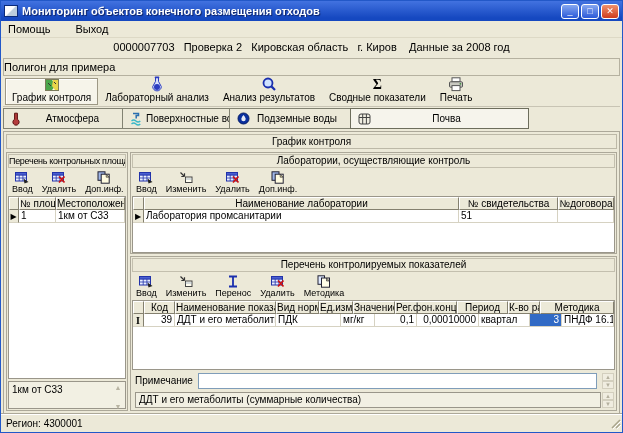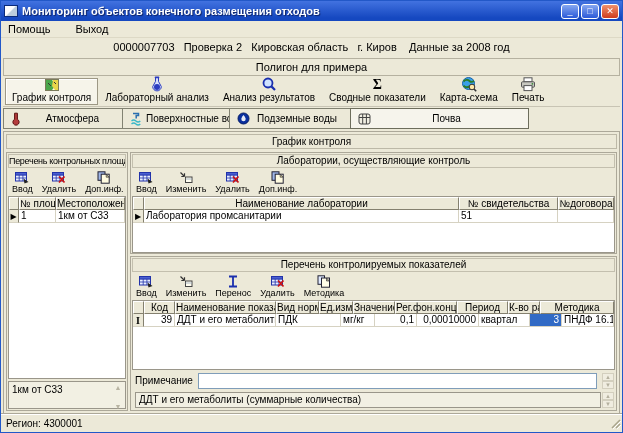--- a/index.html
+++ b/index.html
@@ -22,21 +22,21 @@
     background:linear-gradient(180deg,#86a7f0,#2a59d8); cursor:default; }
   .wbtn.close { background:linear-gradient(180deg,#f0916c,var(--close-red,#cf3c1e)); }
 
   
   .menubar { position:absolute; top:20px; left:0; right:0; height:17px; display:flex; gap:25px;
     align-items:center; padding:0 7px; font-size:11px; border-bottom:1px solid #ddd9c6; }
   .menu-item { cursor:default; }
   .infobar { position:absolute; top:37px; left:0; right:0; height:19px; line-height:19px;
     text-align:center; font-size:11px; white-space:pre; }
   .sitebar { position:absolute; top:57px; left:2px; right:2px; height:18px; line-height:16px;
-    text-align:center; font-size:11px; border:1px solid #b5b1a0; }
+    text-align:left; font-size:11px; border:1px solid #b5b1a0; }
 
   
   .toolbar { position:absolute; top:76px; left:2px; right:2px; height:30px; display:flex;
     align-items:stretch; padding:1px 2px; border-bottom:1px solid #c8c4b4; }
   .tbtn { display:flex; flex-direction:column; align-items:center; justify-content:flex-end;
     padding:2px 6px 1px; border:1px solid transparent; font-size:10px; white-space:nowrap; }
   .tbtn.active { border-color:#9d9885; background:#f6f4ea; box-shadow:inset 1px 1px 0 #fff; }
   .ticon { height:16px; display:flex; align-items:center; justify-content:center; }
   .sigma { font-family:"Liberation Serif", serif; font-size:14px; font-weight:bold; line-height:14px; }
 
@@ -233,28 +233,20 @@
           </svg>
         </span>
       <span>Анализ результатов</span>
     </div>
     <div class="tbtn">
       <span class="ticon sigma">Σ</span>
       <span>Сводные показатели</span>
     </div>
     <div class="tbtn">
       <span class="ticon">
-          <svg width="16" height="16">
-            <use href="#i-globe"></use>
-          </svg>
-        </span>
-      <span>Карта-схема</span>
-    </div>
-    <div class="tbtn">
-      <span class="ticon">
           <svg width="16" height="15">
             <use href="#i-print"></use>
           </svg>
         </span>
       <span>Печать</span>
     </div>
   </div>
 
   <div class="tabs">
     <div class="tab" style="width:120px">

